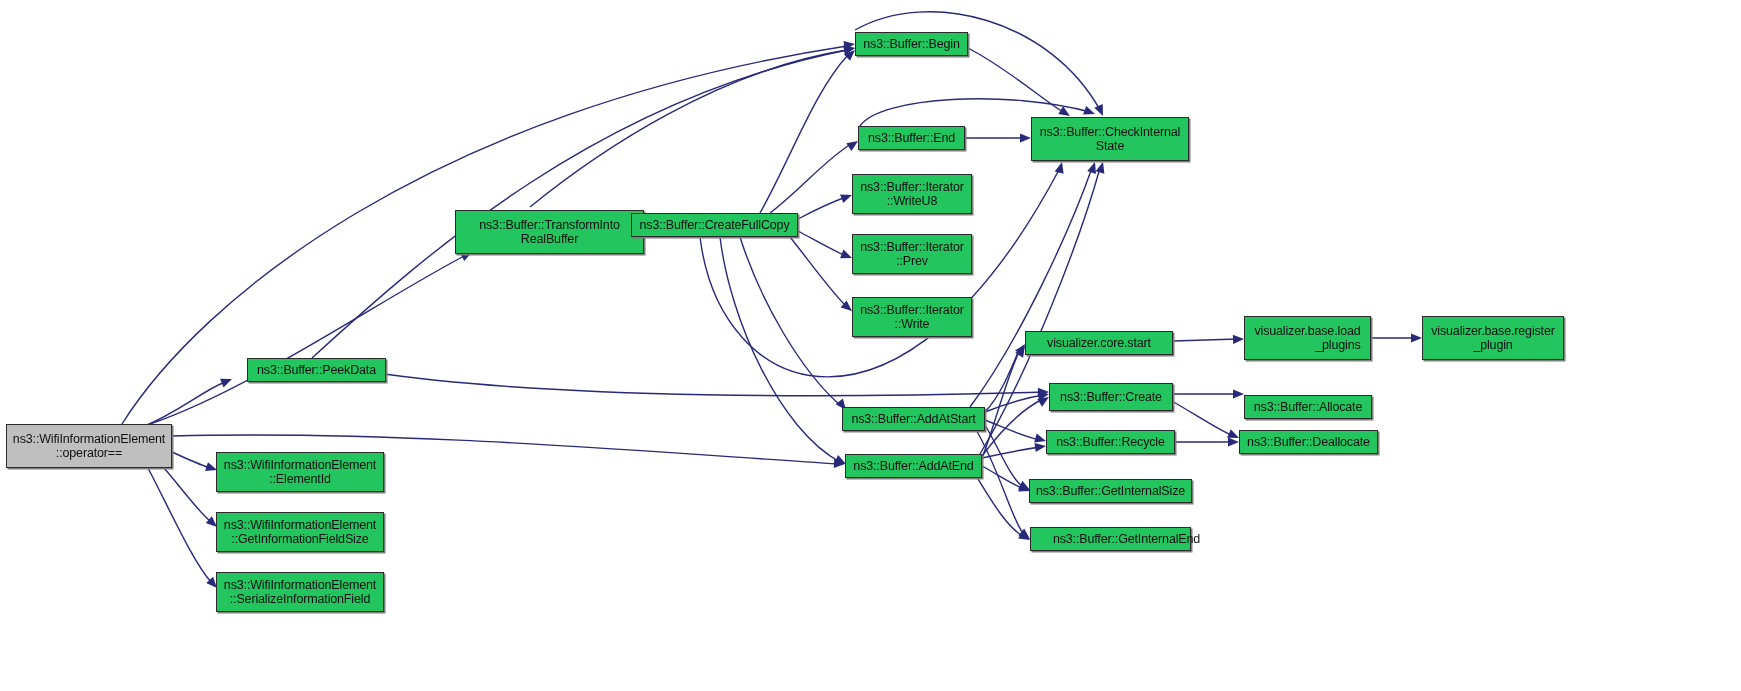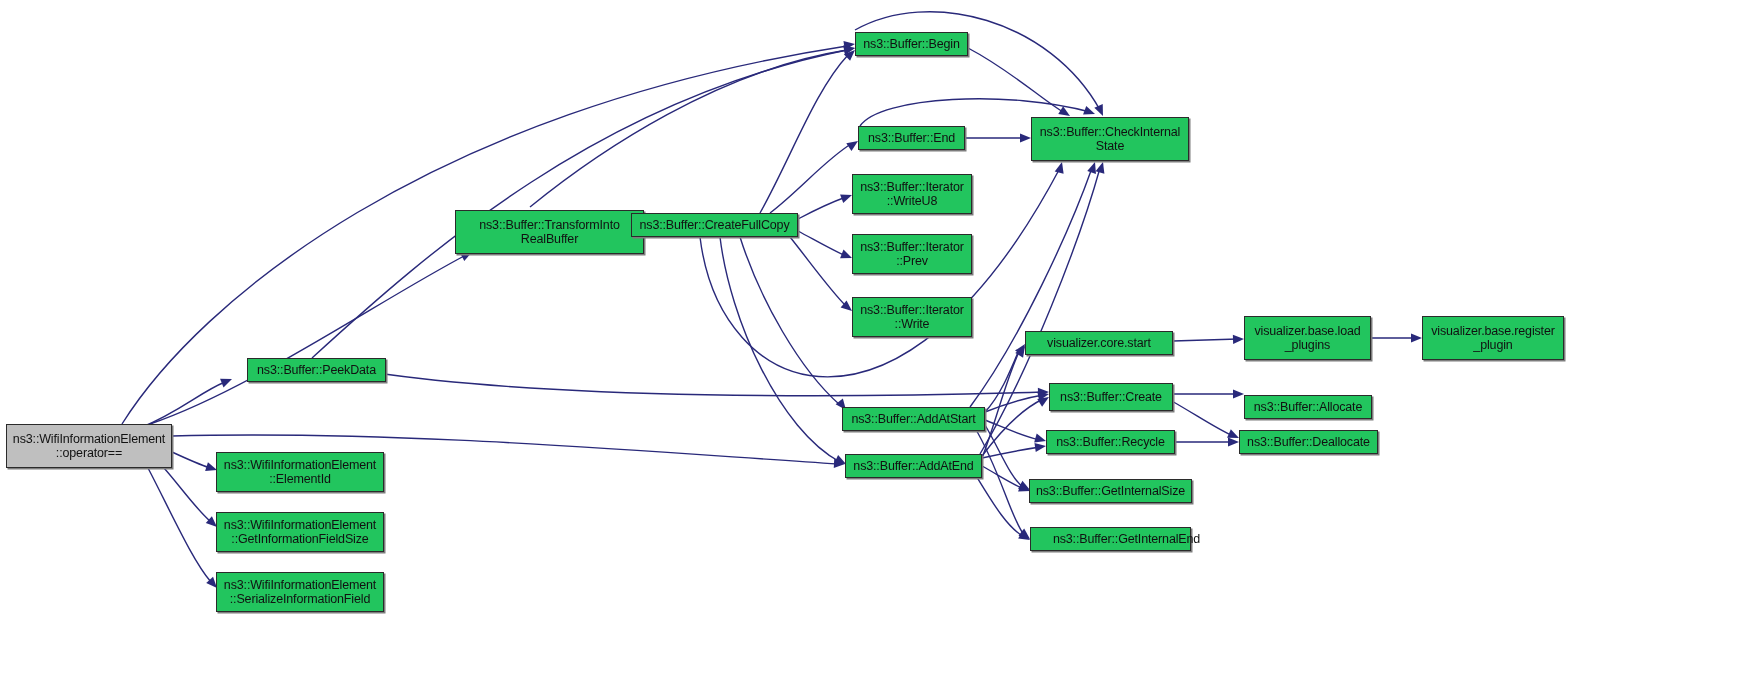--- a/index.html
+++ b/index.html
@@ -160,20 +160,20 @@
 ::Write</span></div>
       <div class="node" style="left: 1031px; top: 117px; width: 158px; height: 44px;"><span class="node-label">ns3::Buffer::CheckInternal
 State</span></div>
       <div class="node" style="left: 842px; top: 407px; width: 143px; height: 24px;"><span class="node-label">ns3::Buffer::AddAtStart</span></div>
       <div class="node" style="left: 845px; top: 454px; width: 137px; height: 24px;"><span class="node-label">ns3::Buffer::AddAtEnd</span></div>
       <div class="node" style="left: 1025px; top: 331px; width: 148px; height: 24px;"><span class="node-label">visualizer.core.start</span></div>
       <div class="node" style="left: 1049px; top: 383px; width: 124px; height: 28px;"><span class="node-label">ns3::Buffer::Create</span></div>
       <div class="node" style="left: 1046px; top: 430px; width: 129px; height: 24px;"><span class="node-label">ns3::Buffer::Recycle</span></div>
       <div class="node" style="left: 1029px; top: 479px; width: 163px; height: 24px;"><span class="node-label">ns3::Buffer::GetInternalSize</span></div>
       <div class="node" style="left: 1030px; top: 527px; width: 161px; height: 24px; padding-left: 32px;"><span class="node-label">ns3::Buffer::GetInternalEnd</span></div>
-      <div class="node" style="left: 1244px; top: 316px; width: 127px; height: 44px;"><span class="node-label">visualizer.base.load
+      <div class="node" style="left: 1244px; top: 316px; width: 127px; height: 44px; text-align: right;"><span class="node-label">visualizer.base.load
 _plugins</span></div>
       <div class="node" style="left: 1244px; top: 383px; width: 128px; height: 24px; margin-top: 12px;"><span class="node-label">ns3::Buffer::Allocate</span></div>
       <div class="node" style="left: 1239px; top: 430px; width: 139px; height: 24px;"><span class="node-label">ns3::Buffer::Deallocate</span></div>
       <div class="node" style="left: 1422px; top: 316px; width: 142px; height: 44px;"><span class="node-label">visualizer.base.register
 _plugin</span></div>
     </div>
 </div>
 
 </body></html>

